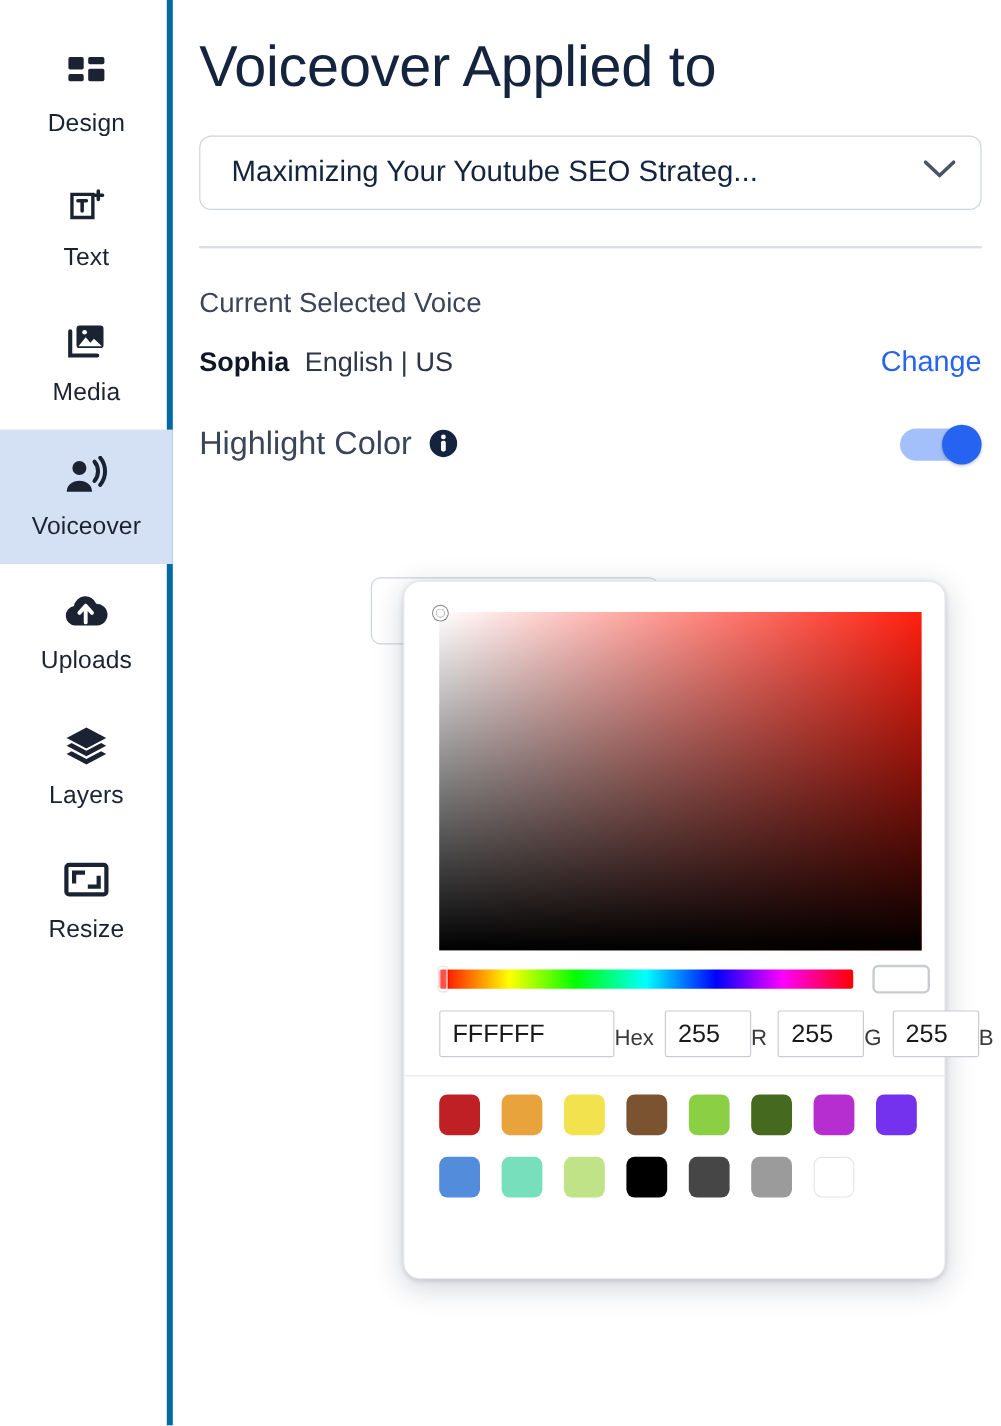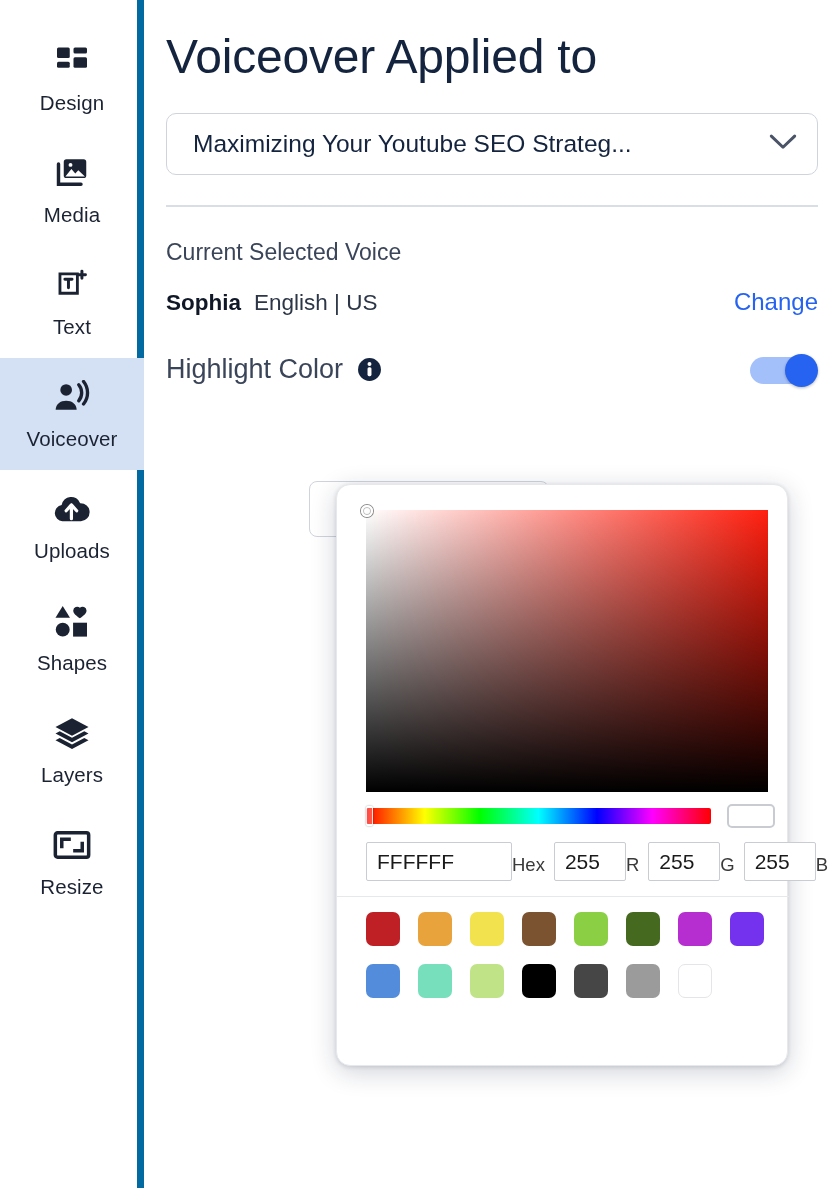--- a/index.html
+++ b/index.html
@@ -8,21 +8,21 @@
     background: #ffffff;
     font-family: "Liberation Sans", sans-serif;
     overflow: hidden;
   }
   #app { position: relative; width: 834px; height: 1188px; display: flex; }
 
   
   .sidebar {
     width: 144px; height: 1188px;
     background: #ffffff;
-    border-right: 7px solid #0369a1;
+    border-right: 5px solid #0369a1;
     flex: 0 0 144px;
     padding-top: 22px;
     position: relative;
   }
   .side-item {
     width: 144px; height: 112px;
     display: flex; flex-direction: column;
     align-items: center; justify-content: center;
     gap: 10px;
     cursor: pointer;
@@ -218,41 +218,41 @@
           <rect x="13" y="3" width="9" height="4" rx="1"></rect>
           <rect x="2" y="12.5" width="8.5" height="4" rx="1"></rect>
           <rect x="13" y="9.5" width="9" height="7" rx="1"></rect>
         </svg>
       </span>
       <span class="side-label">Design</span>
     </div>
 
     <div class="side-item">
       <span class="side-icon">
+        <svg width="34" height="34" viewBox="0 0 24 24" fill="none" stroke="#1b2333" stroke-width="2">
+          <path d="M3.5 4.2h12.3v13.6H3.5z"></path>
+          <path d="M7 8h5M9.5 8v6" stroke-width="2.1" stroke-linecap="round"></path>
+          <path d="M19 2.2v5M16.5 4.7h5" stroke-width="2.1" stroke-linecap="round"></path>
+        </svg>
+      </span>
+      <span class="side-label">Text</span>
+    </div>
+
+    <div class="side-item">
+      <span class="side-icon">
         <svg width="36" height="36" viewBox="0 0 24 24" fill="none">
           <path d="M3 6v13.5h15" stroke="#1b2333" stroke-width="2.3" stroke-linecap="round"></path>
           <rect x="6.5" y="2.8" width="15" height="12.6" rx="1.8" fill="#1b2333"></rect>
           <path d="M7.6 14.4l4-5 2.6 3 2-2.2 4.4 4.2z" fill="#fff"></path>
           <circle cx="11" cy="6.6" r="1.3" fill="#fff"></circle>
         </svg>
       </span>
       <span class="side-label">Media</span>
     </div>
 
-    <div class="side-item">
-      <span class="side-icon">
-        <svg width="34" height="34" viewBox="0 0 24 24" fill="none" stroke="#1b2333" stroke-width="2">
-          <path d="M3.5 4.2h12.3v13.6H3.5z"></path>
-          <path d="M7 8h5M9.5 8v6" stroke-width="2.1" stroke-linecap="round"></path>
-          <path d="M19 2.2v5M16.5 4.7h5" stroke-width="2.1" stroke-linecap="round"></path>
-        </svg>
-      </span>
-      <span class="side-label">Text</span>
-    </div>
-
     <div class="side-item active">
       <span class="side-icon">
         <svg width="38" height="34" viewBox="0 0 26 22" fill="#1b2333">
           <circle cx="9" cy="6.2" r="4"></circle>
           <path d="M1.8 19.8c0-4 3.3-6.3 7.2-6.3s7.2 2.3 7.2 6.3z"></path>
           <path d="M17.6 2.6a8.5 8.5 0 010 11" stroke="#1b2333" stroke-width="2.3" fill="none" stroke-linecap="round"></path>
           <path d="M20.9 0.4a12.2 12.2 0 010 15.4" stroke="#1b2333" stroke-width="2.3" fill="none" stroke-linecap="round"></path>
         </svg>
       </span>
       <span class="side-label">Voiceover</span>
@@ -261,31 +261,20 @@
     <div class="side-item">
       <span class="side-icon">
         <svg width="38" height="30" viewBox="0 0 26 20" fill="#1b2333">
           <path d="M6.4 18.4a5.6 5.6 0 01-.5-11.1A6.6 6.6 0 0118.6 6a4.8 4.8 0 01.5 12.4z"></path>
           <path d="M12.6 16.6V8.4M12.6 7.2l-3.6 4M12.6 7.2l3.6 4" stroke="#fff" stroke-width="2.2" stroke-linecap="round" fill="none"></path>
         </svg>
       </span>
       <span class="side-label">Uploads</span>
     </div>
 
-    <div class="side-item">
-      <span class="side-icon">
-        <svg width="38" height="34" viewBox="0 0 24 22" fill="#1b2333">
-          <path d="M6 1.3l4.7 7.6H1.3z"></path>
-          <path d="M17.1 9.3c-2.2-1.7-4.3-3-4.3-5.1a2.6 2.6 0 014.3-1.8 2.6 2.6 0 014.3 1.8c0 2.1-2.1 3.4-4.3 5.1z"></path>
-          <circle cx="6" cy="16.6" r="4.5"></circle>
-          <rect x="12.7" y="12.1" width="9" height="9"></rect>
-        </svg>
-      </span>
-      <span class="side-label">Shapes</span>
-    </div>
 
     <div class="side-item">
       <span class="side-icon">
         <svg width="36" height="34" viewBox="0 0 24 22" fill="#1b2333">
           <path d="M12 1.2L23 7l-11 5.8L1 7z"></path>
           <path d="M1 11.3l11 5.8 11-5.8-2.8-1.5L12 14.1 3.8 9.8z"></path>
           <path d="M1 15.9l11 5.8 11-5.8-2.8-1.5L12 18.7 3.8 14.4z"></path>
         </svg>
       </span>
       <span class="side-label">Layers</span>

